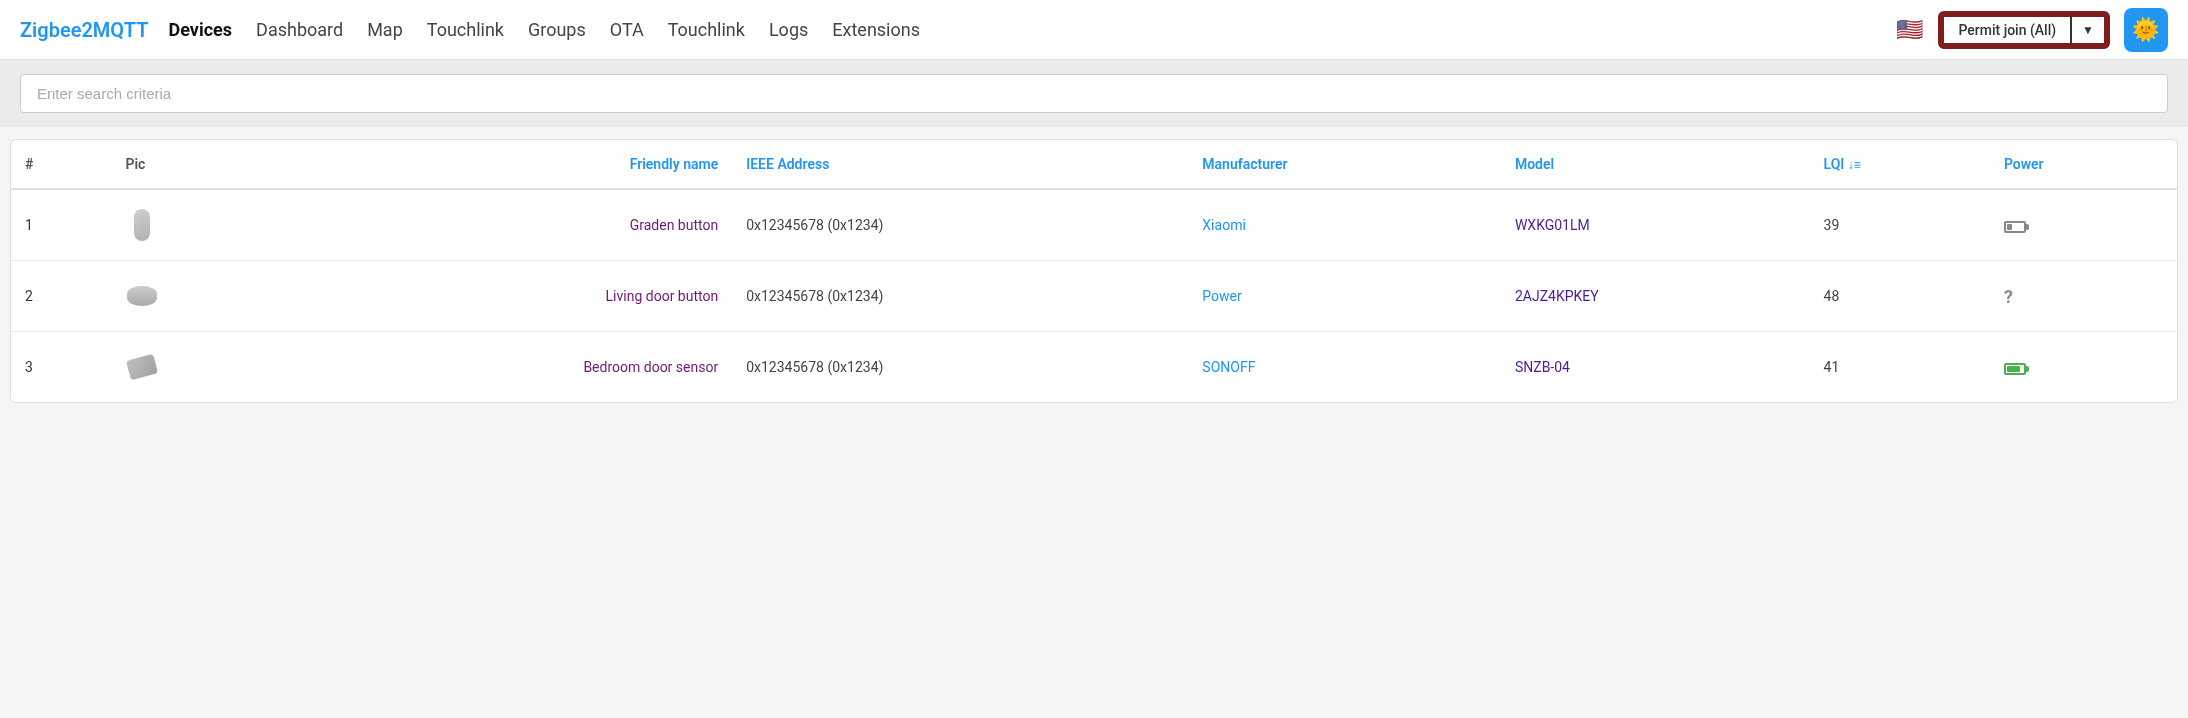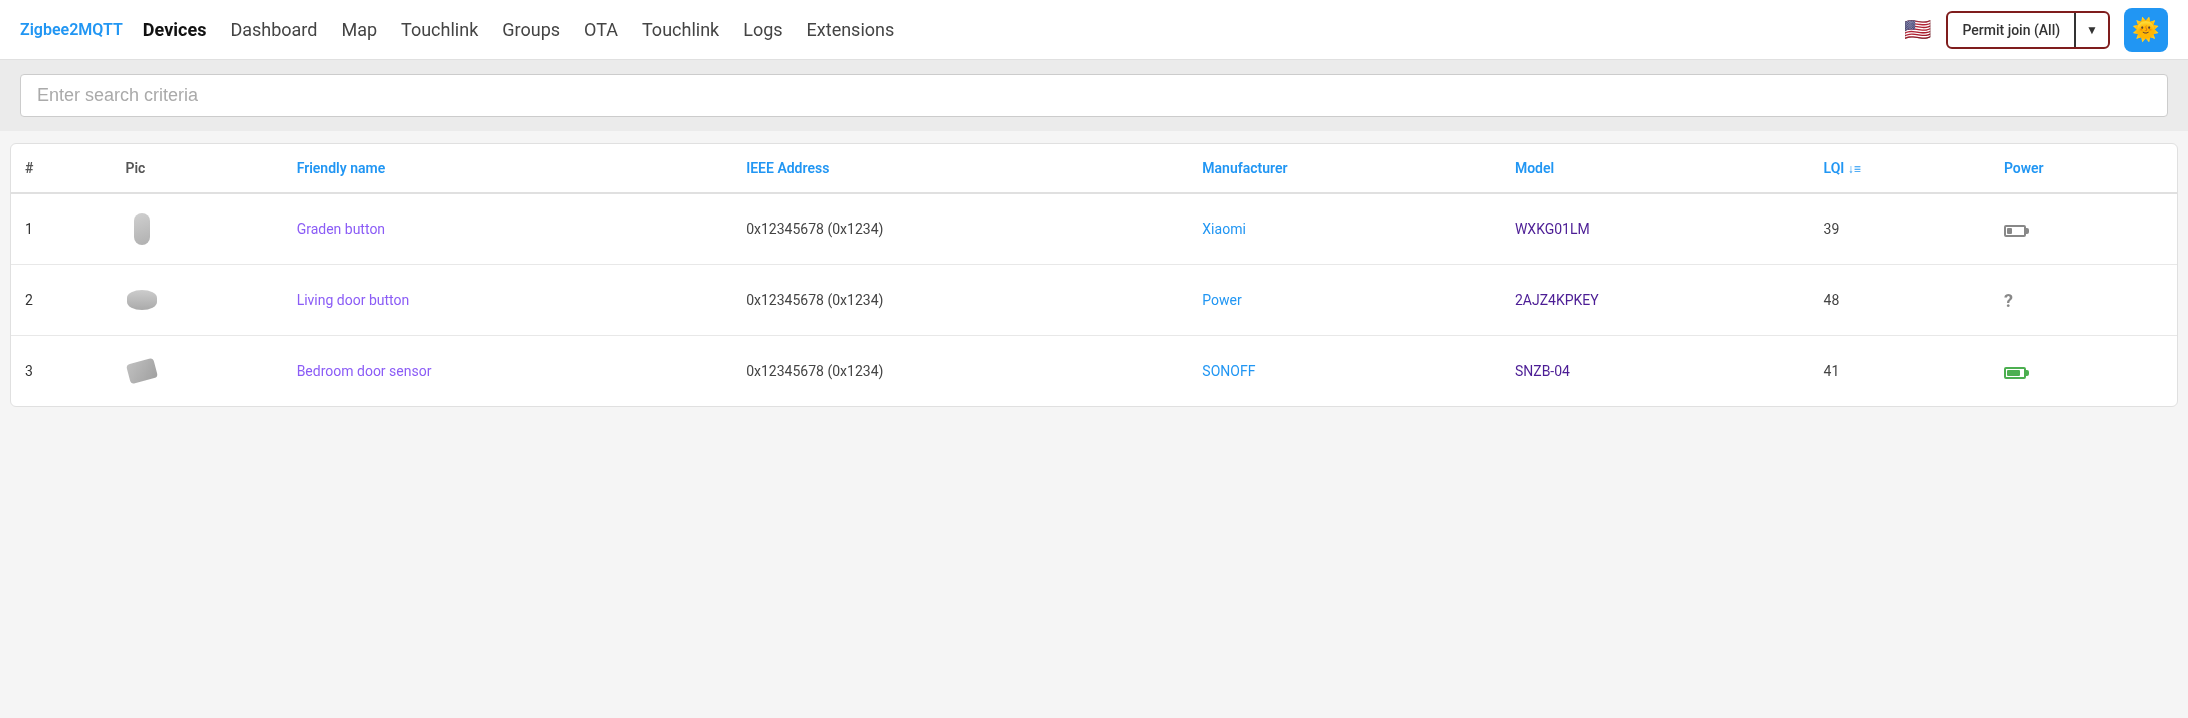--- a/index.html
+++ b/index.html
@@ -16,21 +16,21 @@
       display: flex;
       align-items: center;
       padding: 0 20px;
       height: 60px;
       border-bottom: 1px solid #e0e0e0;
       gap: 4px;
     }
     .nav-brand {
       color: #2196F3;
       font-weight: 600;
-      font-size: 16px;
+      font-size: 20px;
       margin-right: 6px;
       text-decoration: none;
     }
     .nav-item {
       padding: 6px 10px;
       color: #444;
       cursor: pointer;
       border-radius: 4px;
       font-size: 18px;
       white-space: nowrap;
@@ -45,21 +45,21 @@
       height: 32px;
       font-size: 22px;
       display: flex;
       align-items: center;
       justify-content: center;
       margin-right: 8px;
     }
     .permit-join-btn {
       display: flex;
       align-items: center;
-      border: 2px solid #7f1d1d;
+      border: 6px solid #7f1d1d;
       border-radius: 6px;
       overflow: hidden;
       height: 38px;
     }
     .permit-join-label {
       padding: 0 14px;
       font-size: 14px;
       font-weight: 500;
       white-space: nowrap;
     }
@@ -88,21 +88,21 @@
     
     .search-bar-wrap {
       background: #ebebeb;
       padding: 14px 20px;
     }
     .search-input {
       width: 100%;
       padding: 10px 16px;
       border: 1px solid #ccc;
       border-radius: 4px;
-      font-size: 18px;
+      font-size: 15px;
       color: #999;
       background: #fff;
       outline: none;
     }
     .search-input::placeholder { color: #aaa; }
 
     
     .table-wrap {
       background: #fff;
       margin: 12px 10px;
@@ -131,21 +131,21 @@
       padding: 18px 14px;
       font-size: 14px;
       vertical-align: middle;
     }
     tbody tr {
       border-bottom: 1px solid #e8e8e8;
     }
     tbody tr:last-child { border-bottom: none; }
 
     .td-num { color: #333; font-weight: 400; }
-    .td-name { color: #8b5cf6; cursor: pointer; }
+    .td-name { color: #701a75; cursor: pointer; text-align: right; }
     .td-ieee { color: #444; }
     .td-manufacturer { color: #2196F3; }
     .td-model { color: #4c1d95; }
     .td-lqi { color: #444; }
 
     
     .device-icon {
       width: 34px;
       height: 34px;
       display: flex;
@@ -256,21 +256,21 @@
 <div class="search-bar-wrap">
   <input class="search-input" type="text" placeholder="Enter search criteria" style="">
 </div>
 
 <div class="table-wrap">
   <table>
     <thead>
       <tr>
         <th class="col-hash">#</th>
         <th class="col-pic">Pic</th>
-        <th style="cursor:pointer;">
+        <th style="cursor:pointer;text-align:right;">
           <span>Friendly name</span>
         </th>
         <th style="cursor:pointer;">
           <span>IEEE Address</span>
         </th>
         <th style="cursor:pointer;">
           <span>Manufacturer</span>
         </th>
         <th style="cursor:pointer;">
           <span>Model</span>

